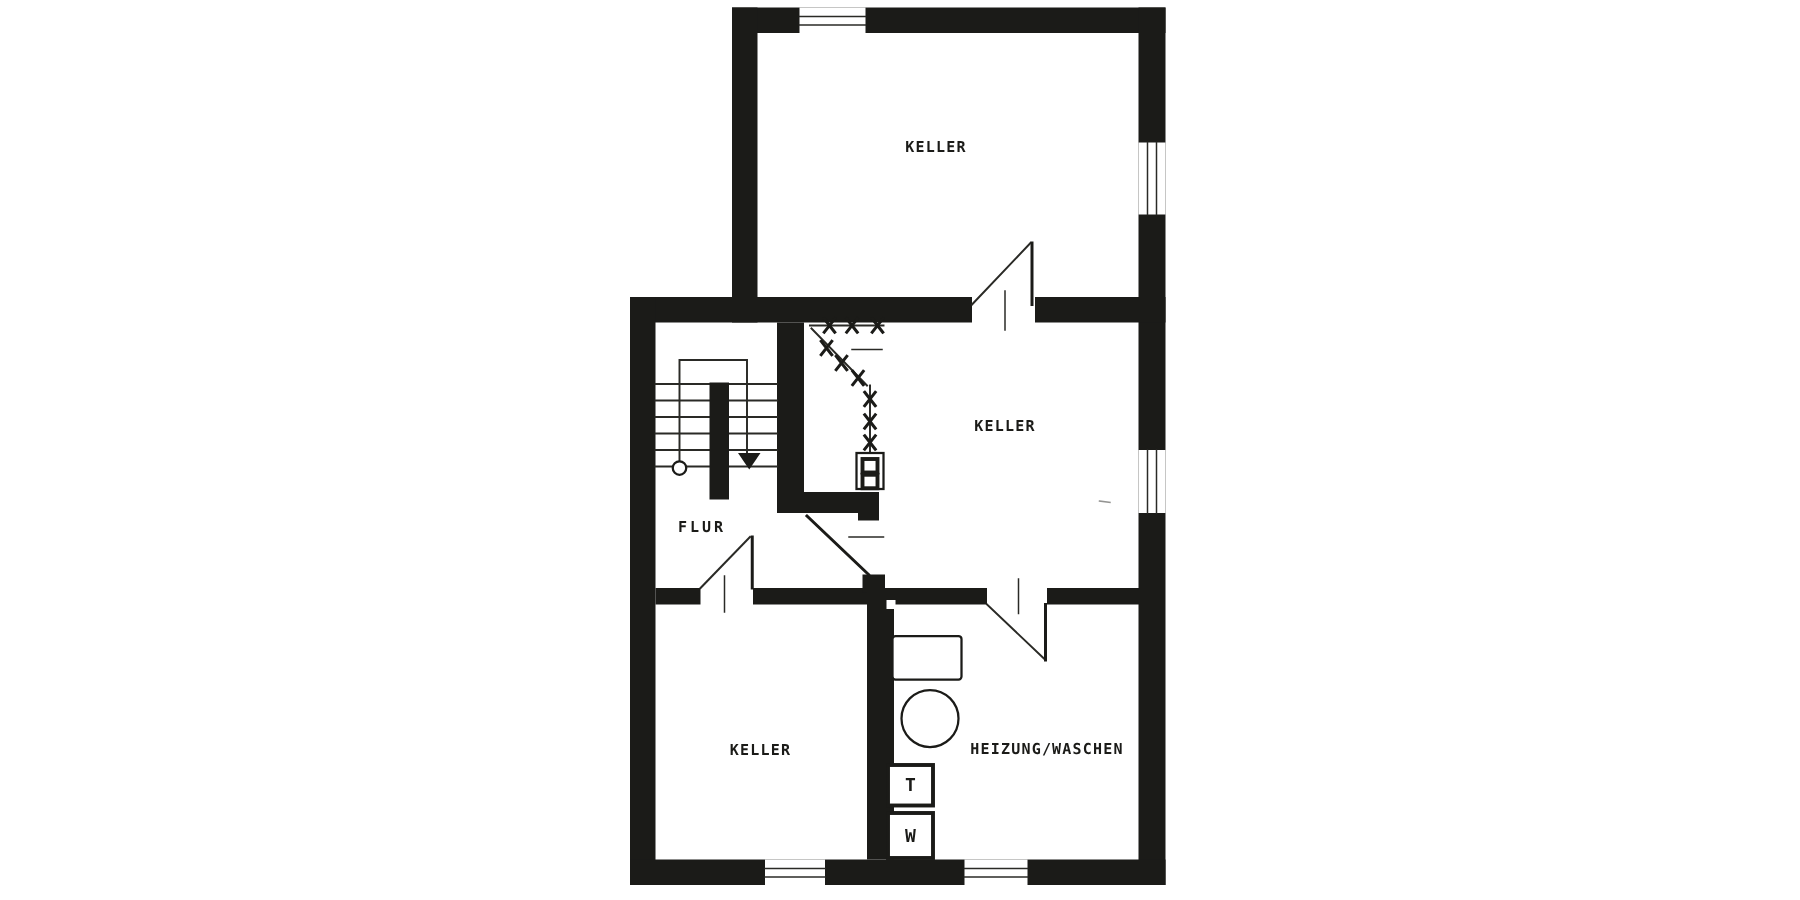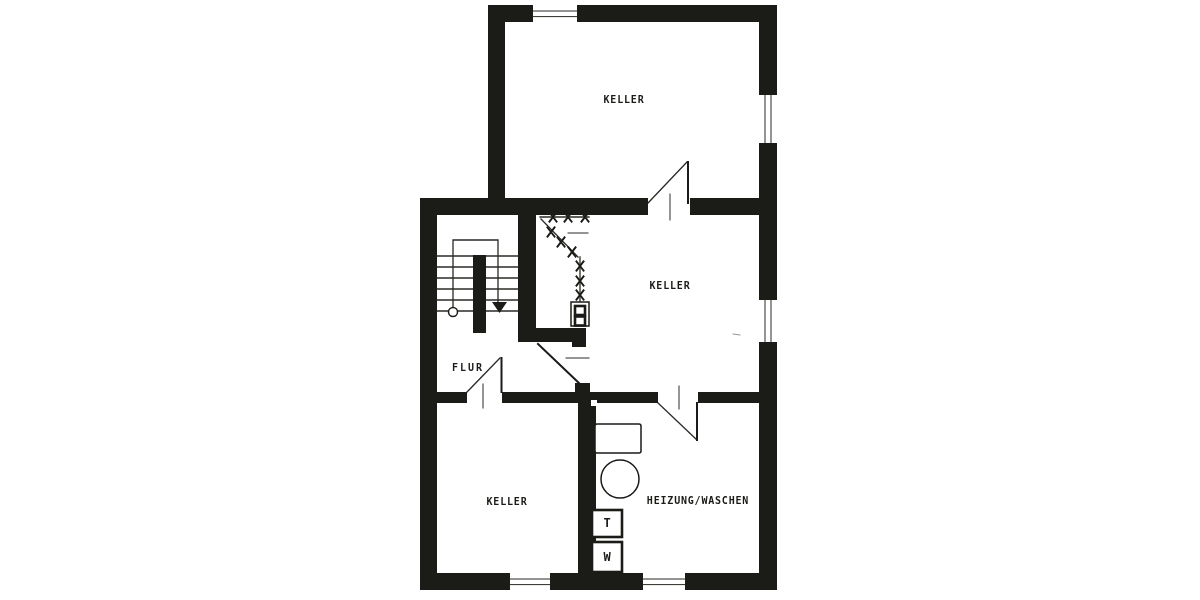--- a/index.html
+++ b/index.html
@@ -159,18 +159,18 @@
     <g>
       <line class="ln1" x1="568" y1="233" x2="588" y2="233"></line>
       <line class="ln1" x1="566" y1="358" x2="589" y2="358"></line>
       <line class="ln1" x1="733" y1="334" x2="740" y2="335" opacity="0.5"></line>
     </g>
   </svg>
 
   <div class="lbl" style="left:624px;top:99px;">KELLER</div>
   <div class="lbl" style="left:670px;top:285px;">KELLER</div>
   <div class="lbl" style="left:507px;top:501px;">KELLER</div>
-  <div class="lbl flur" style="left:468px;top:367px;">FLUR</div>
+  <div class="lbl flur" style="left:468px;top:352px;">FLUR</div>
   <div class="lbl" style="left:698px;top:500px;text-align:center;">HEIZUNG/WASCHEN</div>
 
   <div class="lbl appl" style="left:607px;top:523px;">T</div>
   <div class="lbl appl" style="left:607px;top:557px;">W</div>
 </div>
 
 </body></html>

